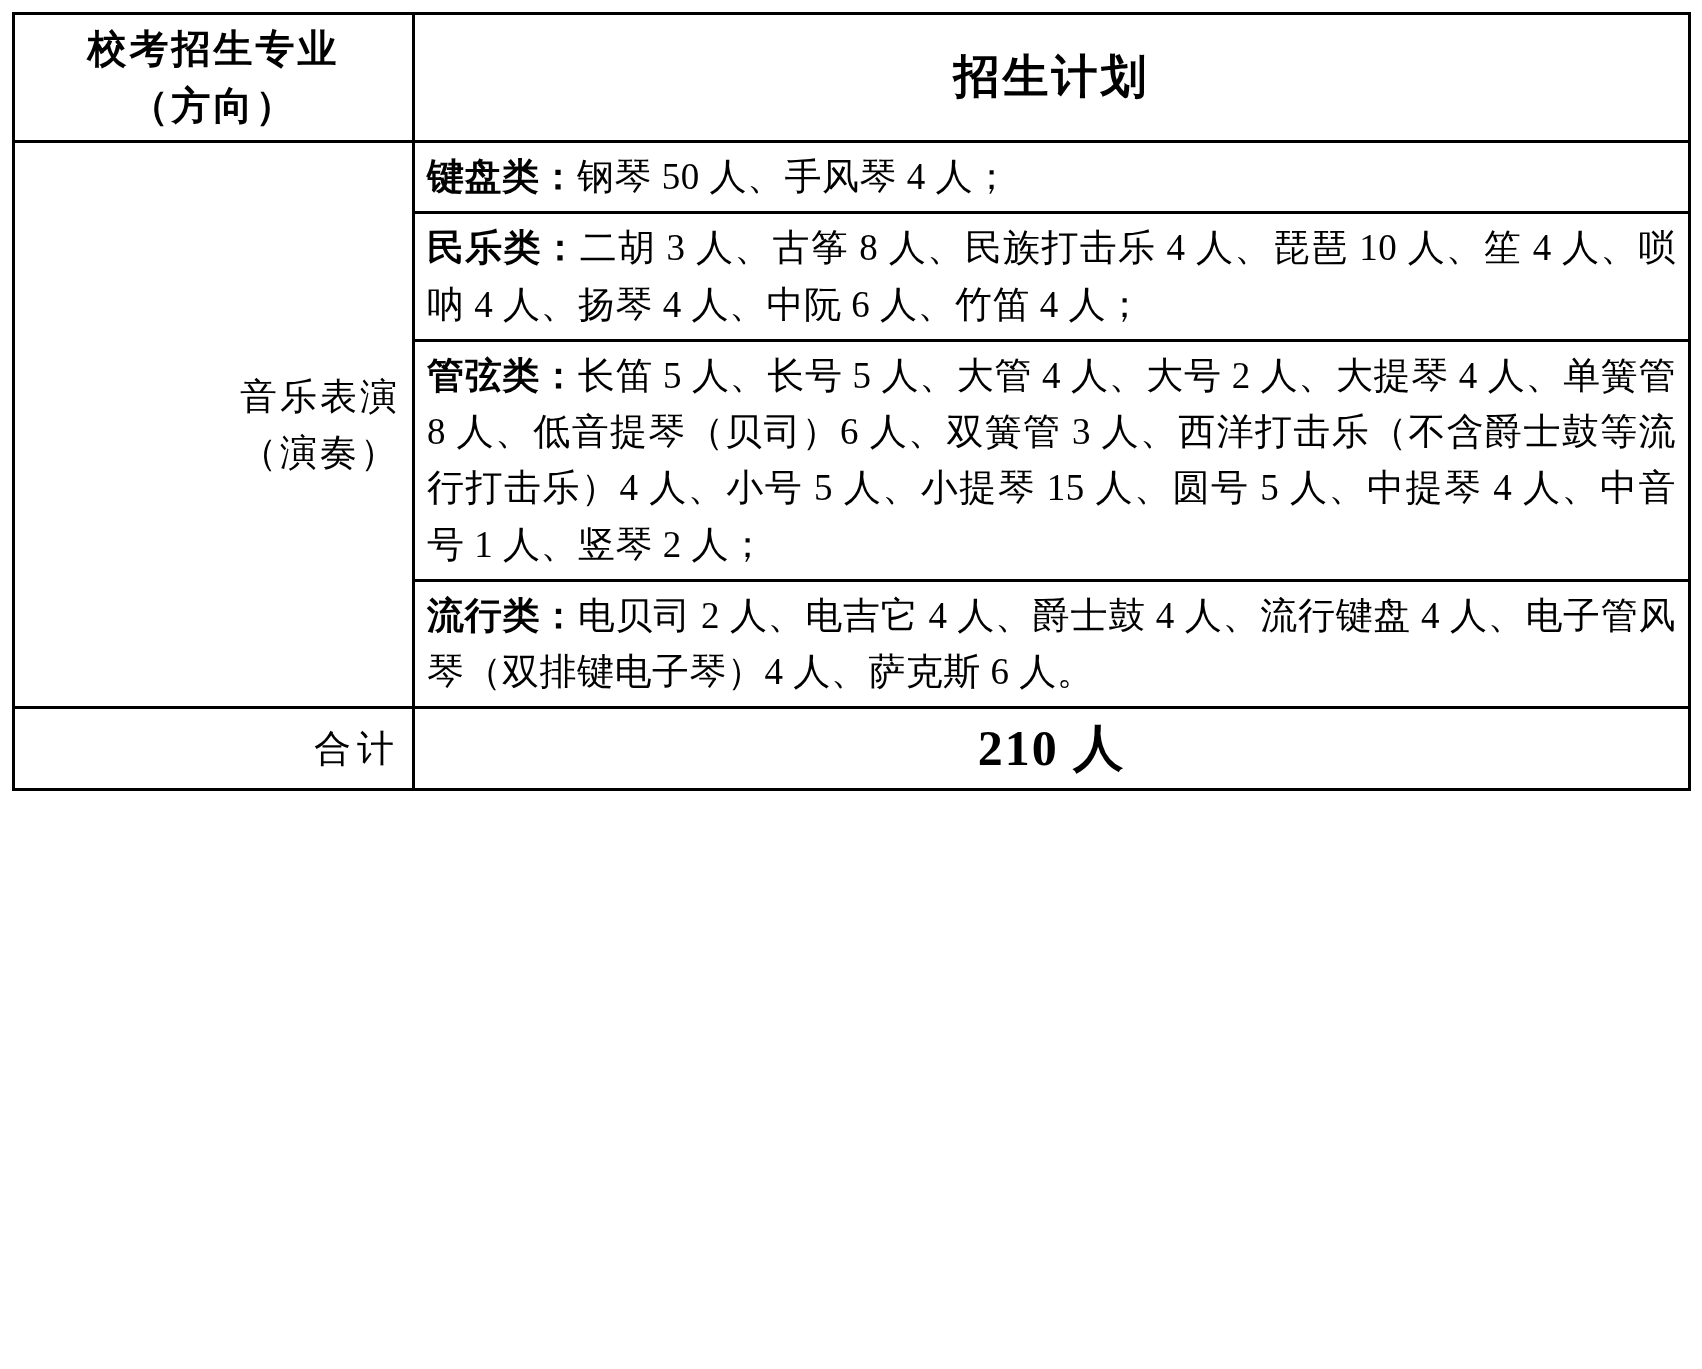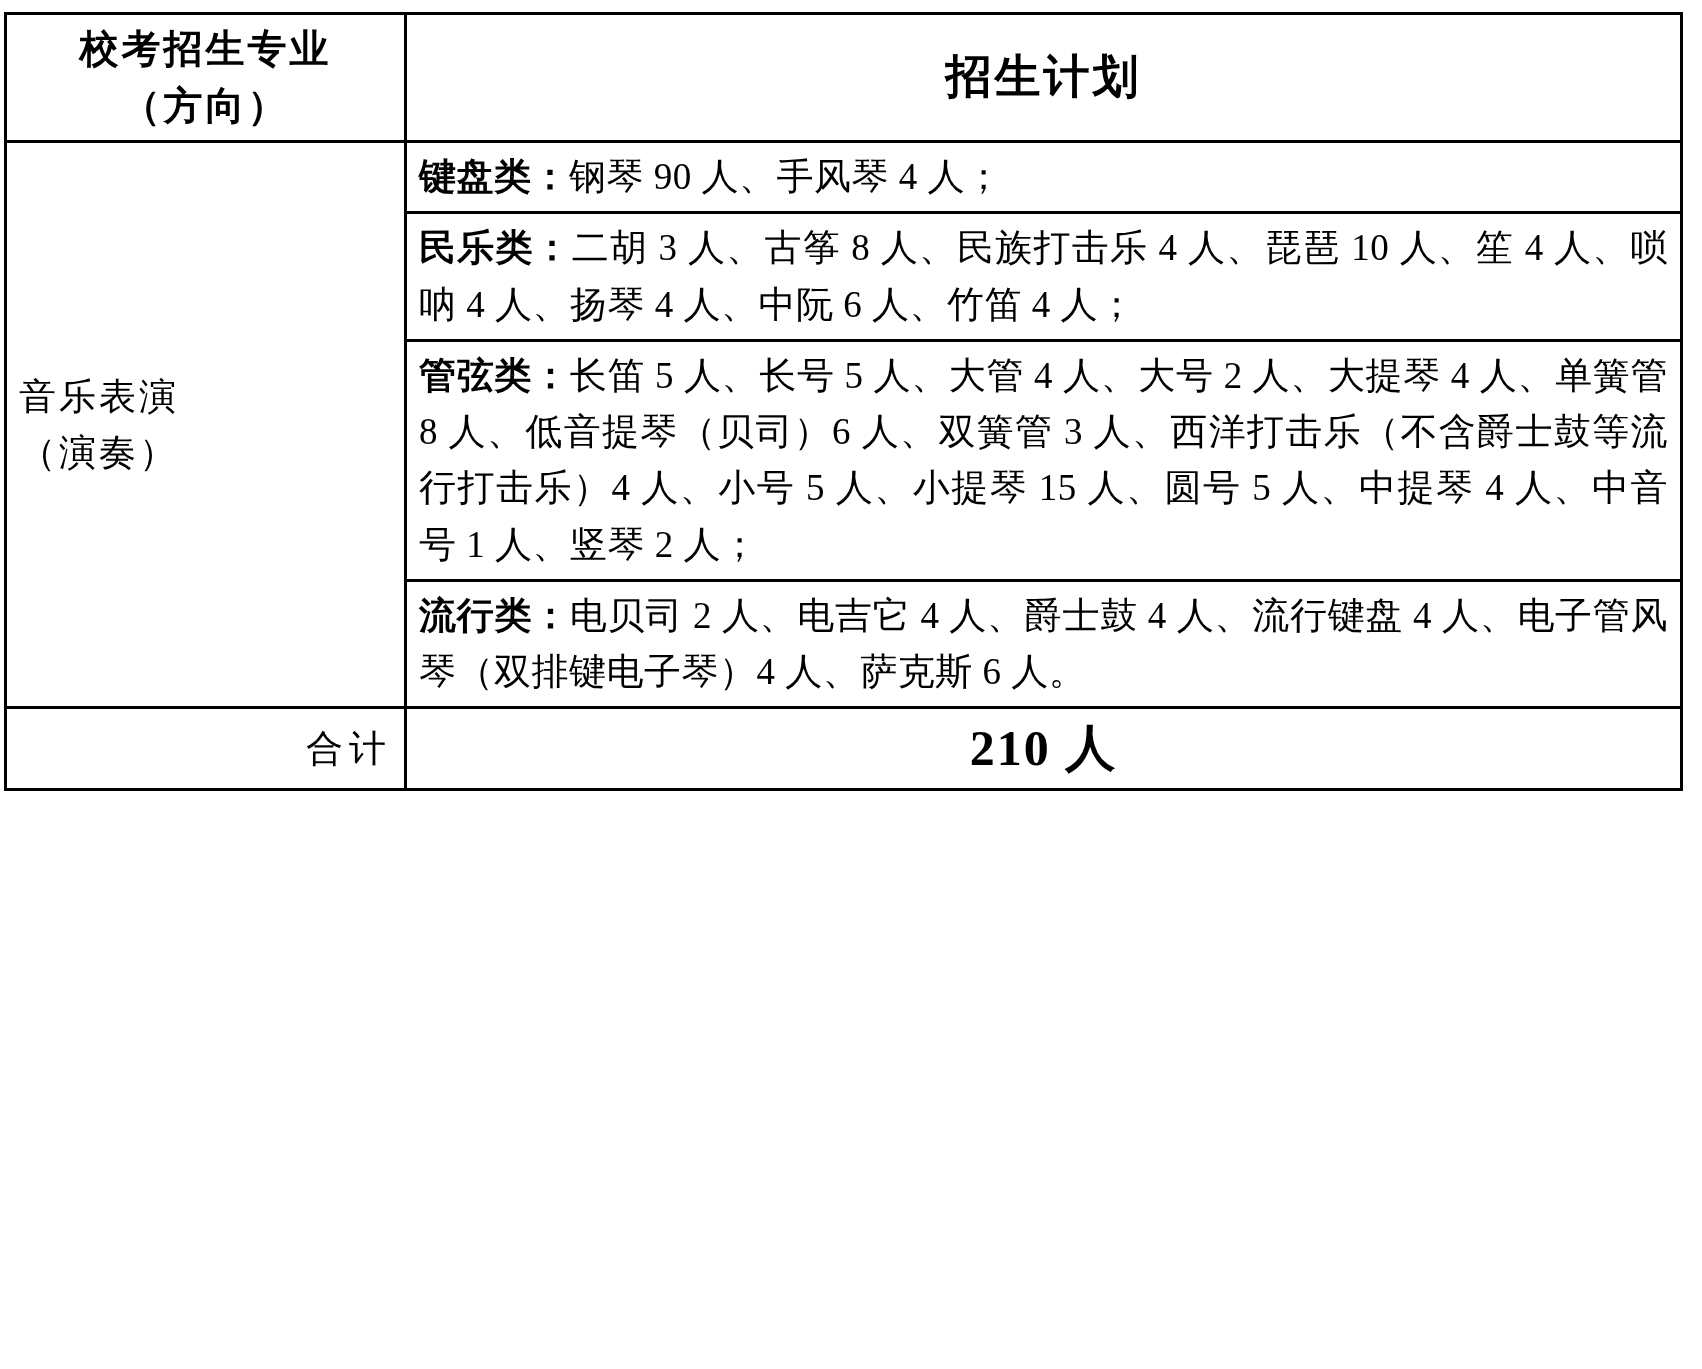--- a/index.html
+++ b/index.html
@@ -12,21 +12,21 @@
     height: 1369px;
     font-family: "Liberation Serif", "DejaVu Serif", serif;
     color: #000000;
     overflow: hidden;
   }
   .page {
     position: relative;
     width: 1702px;
     height: 1369px;
     box-sizing: border-box;
-    padding: 8px 12px 8px 4px;
+    padding: 8px 12px 8px 12px;
   }
   table.admission-table {
     border-collapse: collapse;
     width: 1676px;
     table-layout: fixed;
     margin-top: 4px;
   }
   table.admission-table td {
     border: 3px solid #000000;
     vertical-align: middle;
@@ -43,21 +43,21 @@
     padding-top: 14px;
     padding-bottom: 14px;
   }
   .head-major {
     font-size: 39px;
   }
   .head-plan {
     font-size: 46px;
   }
   .major-cell {
-    text-align: left;
+    text-align: right;
     font-size: 37px;
     line-height: 1.5;
     letter-spacing: 3px;
   }
   .plan-cell {
     font-size: 37px;
     line-height: 1.52;
     letter-spacing: 0.5px;
     text-align: justify;
     padding-top: 16px;
@@ -100,21 +100,21 @@
         </td>
         <td class="head-cell head-plan">招生计划</td>
       </tr>
 
       <tr>
         <td class="major-cell" rowspan="4">
           <div>音乐表演</div>
           <div>（演奏）</div>
         </td>
         <td class="plan-cell">
-          <span class="cat">键盘类：</span><span>钢琴 90 人、手风琴 4 人；</span>
+          <span class="cat">键盘类：</span><span>钢琴 50 人、手风琴 4 人；</span>
         </td>
       </tr>
 
       <tr>
         <td class="plan-cell">
           <span class="cat">民乐类：</span><span>二胡 3 人、古筝 8 人、民族打击乐 4 人、琵琶 10 人、笙 4 人、唢呐 4 人、扬琴 4 人、中阮 6 人、竹笛 4 人；</span>
         </td>
       </tr>
 
       <tr>

